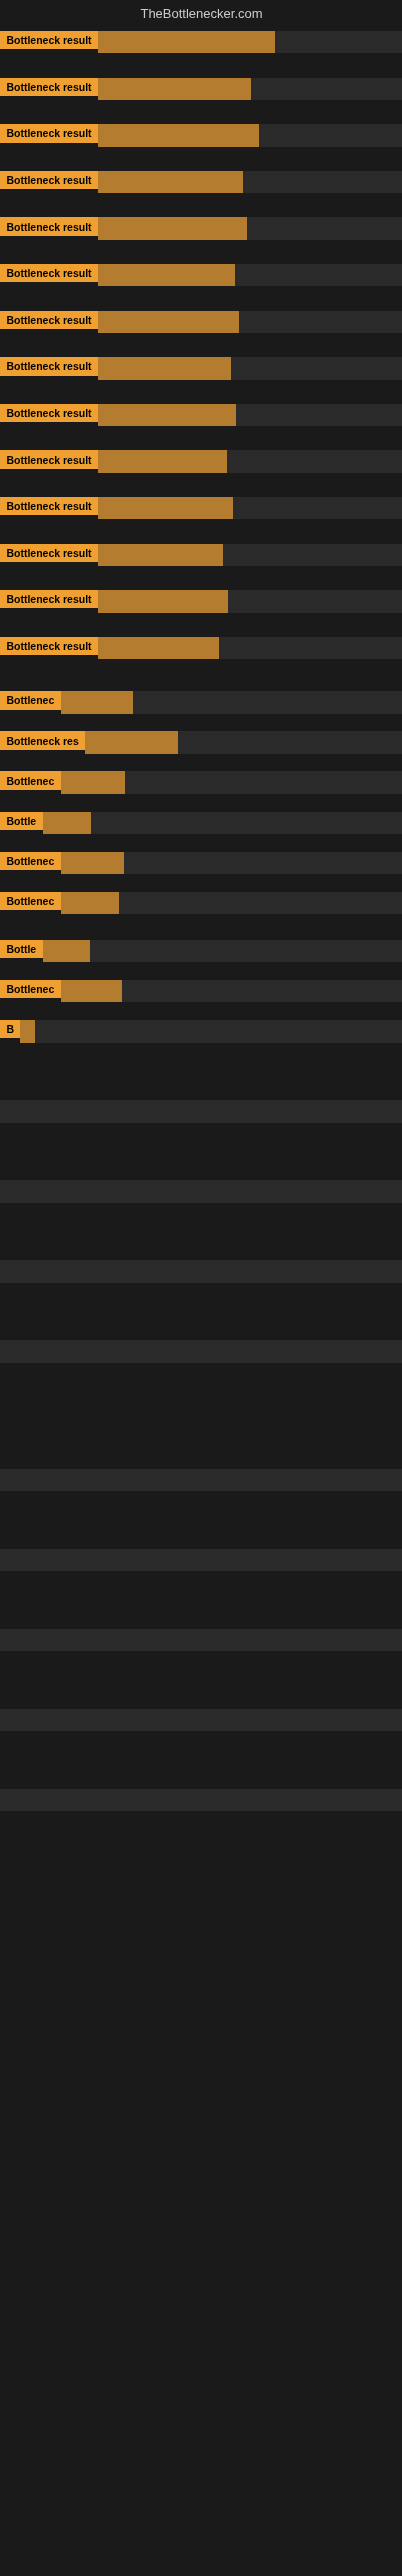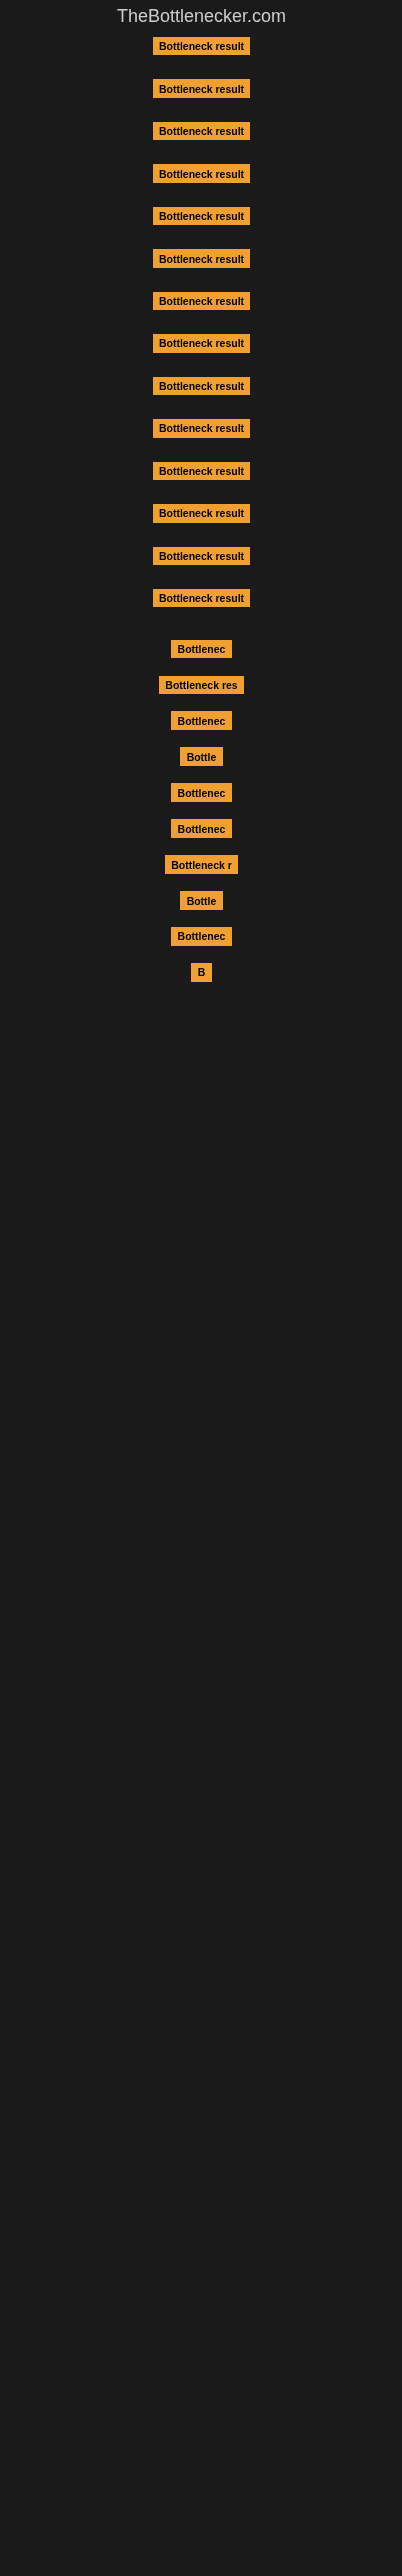--- a/index.html
+++ b/index.html
@@ -6,30 +6,29 @@
     body {
       width: 403px;
       min-height: 2576px;
       background-color: #1a1a1a;
       font-family: Arial, sans-serif;
       position: relative;
     }
     .site-title {
       text-align: center;
       color: #cccccc;
-      font-size: 18px;
+      font-size: 13px;
       padding: 6.4px 0 4.8px 0;
       font-weight: normal;
     }
     .bottleneck-row {
       display: flex;
-      align-items: center;
+      align-items: flex-start;
       margin-bottom: 0;
       padding: 4.8px 0 4.8px 0;
-      flex-direction: column;
     }
     .bottleneck-label {
       background-color: #f0a030;
       color: #000;
       font-size: 10.5px;
       font-weight: bold;
       padding: 3.2px 6.4px;
       white-space: nowrap;
       overflow: hidden;
       display: inline-block;
@@ -198,26 +197,20 @@
       </div>
     </div>
     <div class="small-gap"></div>
     <div class="bottleneck-row">
       <span class="bottleneck-label">Bottlenec</span>
       <div class="bar-track">
         <div class="bar-fill" style="width: 58px;"></div>
       </div>
     </div>
     <div class="small-gap"></div>
-    <div class="bottleneck-row">
-      <span class="bottleneck-label">Bottleneck r</span>
-      <div class="bar-track">
-        <div class="bar-fill" style="width: 81px;"></div>
-      </div>
-    </div>
     <div class="small-gap"></div>
     <div class="bottleneck-row">
       <span class="bottleneck-label">Bottle</span>
       <div class="bar-track">
         <div class="bar-fill" style="width: 47px;"></div>
       </div>
     </div>
     <div class="small-gap"></div>
     <div class="bottleneck-row">
       <span class="bottleneck-label">Bottlenec</span>

